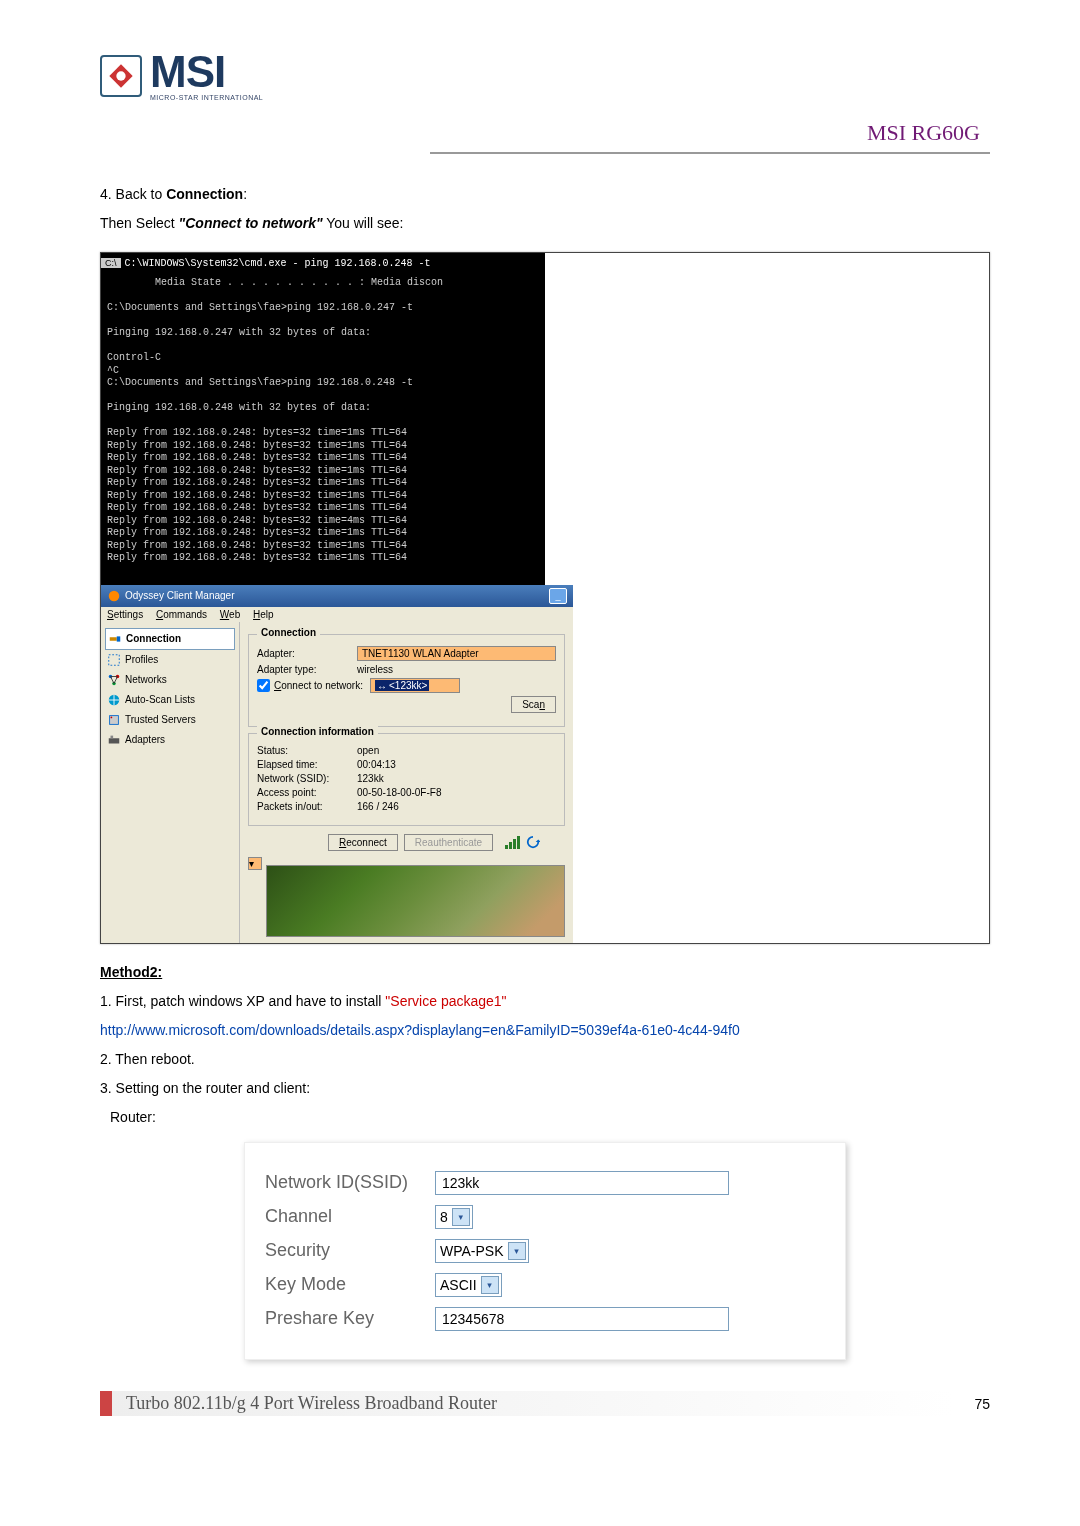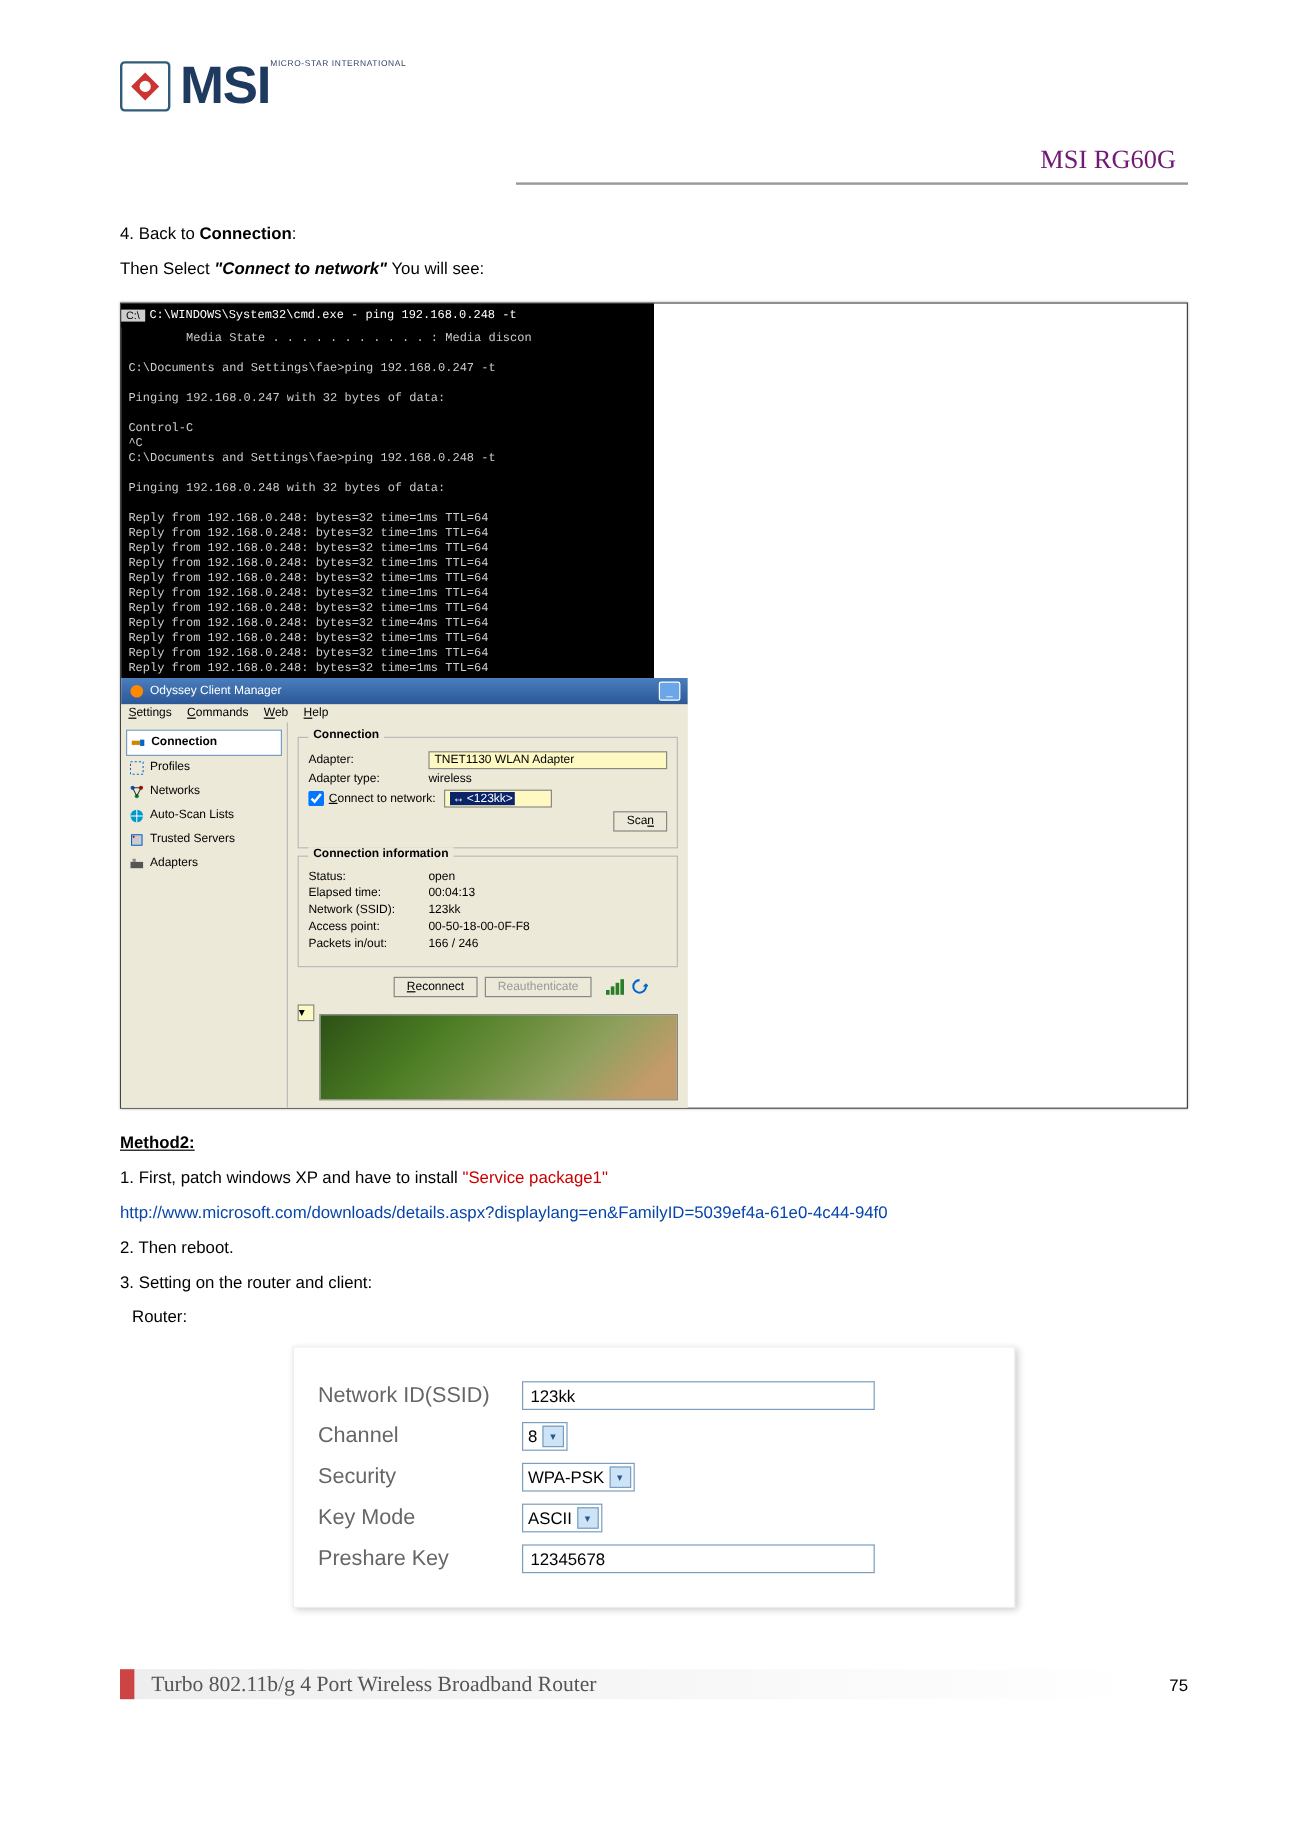--- a/index.html
+++ b/index.html
@@ -1,51 +1,51 @@
 <!DOCTYPE html>
 <html><head>
 <meta charset="utf-8">
 <style>
 body{margin:0;background:#fff;font-family:Arial,Helvetica,sans-serif;font-size:14px;color:#000;width:1080px}
 .page{padding:50px 90px 30px 100px;min-height:1446px;position:relative;box-sizing:border-box}
 .hdr{display:flex;align-items:flex-start;justify-content:space-between;margin-bottom:6px}
 .logo{display:flex;align-items:center;gap:8px}
 .lbox{width:38px;height:38px;border:2px solid #305c7a;border-radius:4px;display:flex;align-items:center;justify-content:center;background:#fff}
 .lbox svg{width:28px;height:28px}
-.lt{display:flex;flex-direction:row}
+.lt{display:flex;flex-direction:column}
 .lm{font-size:44px;font-weight:bold;color:#1e3a5f;line-height:1;letter-spacing:-1px}
 .ls{font-size:7px;color:#346;text-align:center;letter-spacing:0.5px}
 .model{font-family:'Segoe Script','Brush Script MT',cursive;font-size:22px;color:#701a75;margin-top:70px;margin-right:10px}
 .hrule{border-top:2px solid #999;margin:0 0 30px 330px}
 .body p{margin:8px 0;line-height:1.5}
 .in1{margin-left:18px}
 .sc{margin:18px auto;display:flex;justify-content:center}
 .scwrap{border:1px solid #444;display:inline-block;box-shadow:0 0 2px rgba(0,0,0,.3)}
 .termwin{width:444px;background:#000;color:#ccc;font-family:'Courier New',monospace;font-size:10px;vertical-align:top;display:inline-block}
 .termbar{background:#000;color:#fff;display:flex;align-items:center;height:20px;font-size:10px}
 .termbar .cmd{background:#ccc;color:#000;padding:0 4px;margin-right:4px;font-family:Arial;font-size:9px}
-.termbody{padding:4px 6px 0 6px;line-height:1.25;white-space:pre-wrap}
+.termbody{padding:4px 6px 20px 6px;line-height:1.25;white-space:pre-wrap}
 .odwin{width:472px;background:#ece9d8;display:inline-block;vertical-align:top;font-size:10px}
 .odtitle{background:linear-gradient(#4a7ebc,#2b5797);color:#fff;padding:3px 6px;display:flex;justify-content:space-between;align-items:center}
 .odtitle .winbtn{width:16px;height:14px;background:#6ba6e8;border:1px solid #fff;border-radius:2px;display:flex;align-items:center;justify-content:center;font-size:9px}
 .odmenu{background:#ece9d8;padding:2px 6px;color:#000;font-size:10px}
 .odmenu span{margin-right:10px}
 .odmenu span u{text-decoration:underline}
 .odmain{display:flex}
 .odnav{width:130px;border-right:1px solid #bbb;padding:6px 4px;background:#ece9d8}
 .odnav .ni{display:flex;align-items:center;gap:4px;padding:3px 2px;font-size:10px;cursor:pointer}
 .odnav .ni.sel{font-weight:bold}
 .ic{width:14px;height:14px;display:inline-flex;align-items:center;justify-content:center}
 .odpane{flex:1;padding:6px 8px;background:#ece9d8}
 .grp{border:1px solid #bbb;margin:6px 0;padding:8px 8px 10px 8px;position:relative}
 .grp .glabel{position:absolute;top:-8px;left:8px;background:#ece9d8;padding:0 4px;font-weight:bold;font-size:10px}
 .row{display:flex;align-items:center;margin:3px 0;font-size:10px}
 .row .rl{width:100px;color:#000}
 .row .rv{flex:1}
-.inbox{background:#fef9c3;border:1px solid #888;padding:1px 4px;display:inline-block;min-width:140px;font-size:10px}
+.inbox{background:#fdba74;border:1px solid #888;padding:1px 4px;display:inline-block;min-width:140px;font-size:10px}
 .connlabel{background:#0a246a;color:#fff;padding:0 2px;display:inline-flex;align-items:center;gap:2px}
 .btn{background:#ece9d8;border:1px solid #888;padding:2px 10px;font-size:10px;cursor:pointer}
 .btn[disabled]{color:#999}
 .btnrow{display:flex;gap:6px;align-items:center;margin-top:8px;justify-content:flex-start;padding-left:80px}
 .sigicon{display:inline-flex;gap:1px;align-items:flex-end;margin-left:6px}
 .sigicon span{width:3px;background:#2a7e2a}
 .photo{margin-top:8px;width:100%;height:70px;background:linear-gradient(135deg,#2d5016 0%,#4a7c23 30%,#6b8e3d 50%,#8fa05e 70%,#c49b6a 90%);border:1px solid #888;position:relative}
 .method{text-decoration:underline;font-weight:bold;margin-top:28px}
 .rt{color:#c00}
 .lnk{color:#0645ad;}

